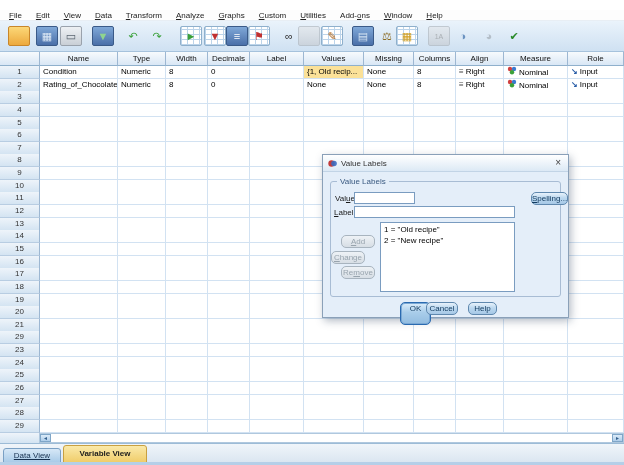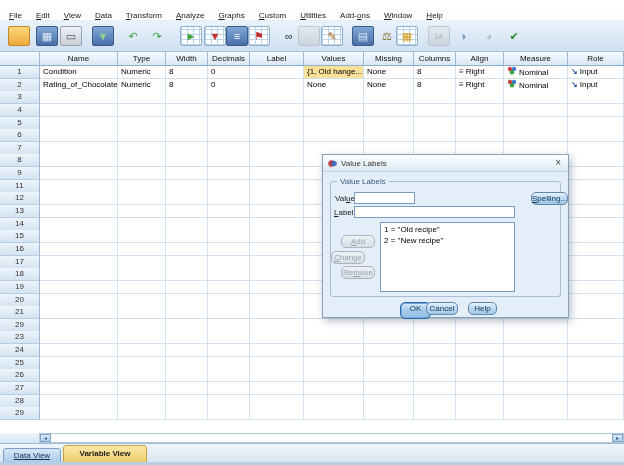--- a/index.html
+++ b/index.html
@@ -188,21 +188,21 @@
       <div class="hcell">Role</div>
     </div>
   <div class="gbody" id="gbody">
       <div class="vrow">
         <div class="rnum">1</div>
         <div class="dcell">Condition</div>
         <div class="dcell">Numeric</div>
         <div class="dcell">8</div>
         <div class="dcell">0</div>
         <div class="dcell"></div>
-        <div class="dcell" style="background: rgb(251, 225, 152);">{1, Old hange...</div>
+        <div class="dcell" style="background: rgb(251, 225, 152);">{1, Old recip...</div>
         <div class="dcell">None</div>
         <div class="dcell">8</div>
         <div class="dcell"><span class="cicon" style="color:#444">≡</span>Right</div>
         <div class="dcell"><svg class="cicon" width="10" height="9">
             <circle cx="3" cy="3" r="2.2" fill="#d04040"></circle>
             <circle cx="7" cy="3" r="2.2" fill="#3a7ad0"></circle>
             <circle cx="5" cy="6.3" r="2.2" fill="#3aa03a"></circle>
           </svg>Nominal</div>
         <div class="dcell"><span class="cicon" style="color:#2b5fa8;font-weight:bold">↘</span>Input</div>
       </div>
@@ -303,20 +303,34 @@
         <div class="dcell"></div>
         <div class="dcell"></div>
         <div class="dcell"></div>
         <div class="dcell"></div>
         <div class="dcell"></div>
         <div class="dcell"></div>
         <div class="dcell"></div>
       </div>
       <div class="vrow">
         <div class="rnum">9</div>
+        <div class="dcell"></div>
+        <div class="dcell"></div>
+        <div class="dcell"></div>
+        <div class="dcell"></div>
+        <div class="dcell"></div>
+        <div class="dcell"></div>
+        <div class="dcell"></div>
+        <div class="dcell"></div>
+        <div class="dcell"></div>
+        <div class="dcell"></div>
+        <div class="dcell"></div>
+      </div>
+      <div class="vrow">
+        <div class="rnum">10</div>
         <div class="dcell"></div>
         <div class="dcell"></div>
         <div class="dcell"></div>
         <div class="dcell"></div>
         <div class="dcell"></div>
         <div class="dcell"></div>
         <div class="dcell"></div>
         <div class="dcell"></div>
         <div class="dcell"></div>
         <div class="dcell"></div>
@@ -621,19 +635,19 @@
       <div class="btn" style="left:208px;top:20px;width:37px;height:13px" id="btn-spelling"><u>S</u>pelling...</div>
       <span class="dlabel" style="left:11px;top:36px" id="lbl-label"><u>L</u>abel:</span>
       <input class="dinput" style="left: 31px; top: 34px; width: 161px; height: 12px;" value="">
       <div class="listbox" id="vl-list">
           <div class="litem">1 = "Old recipe"</div>
           <div class="litem">2 = "New recipe"</div>
         </div>
       <div class="btn disabled" style="left:18px;top:63px;width:34px;height:13px" id="btn-add"><u>A</u>dd</div>
       <div class="btn disabled" style="left:8px;top:79px;width:34px;height:13px" id="btn-change"><u>C</u>hange</div>
       <div class="btn disabled" style="left:18px;top:94px;width:34px;height:13px" id="btn-remove">Re<u>m</u>ove</div>
-      <div class="btn focused" style="left:77px;top:130px;width:31px;height:17px" id="btn-ok">OK</div>
+      <div class="btn focused" style="left:77px;top:130px;width:31px;height:23px" id="btn-ok">OK</div>
       <div class="btn" style="left:103px;top:130px;width:32px;height:13px" id="btn-cancel">Cancel</div>
       <div class="btn" style="left:145px;top:130px;width:29px;height:13px" id="btn-help">Help</div>
     </div>
   </div>
 
 </div>
 
 </body></html>

